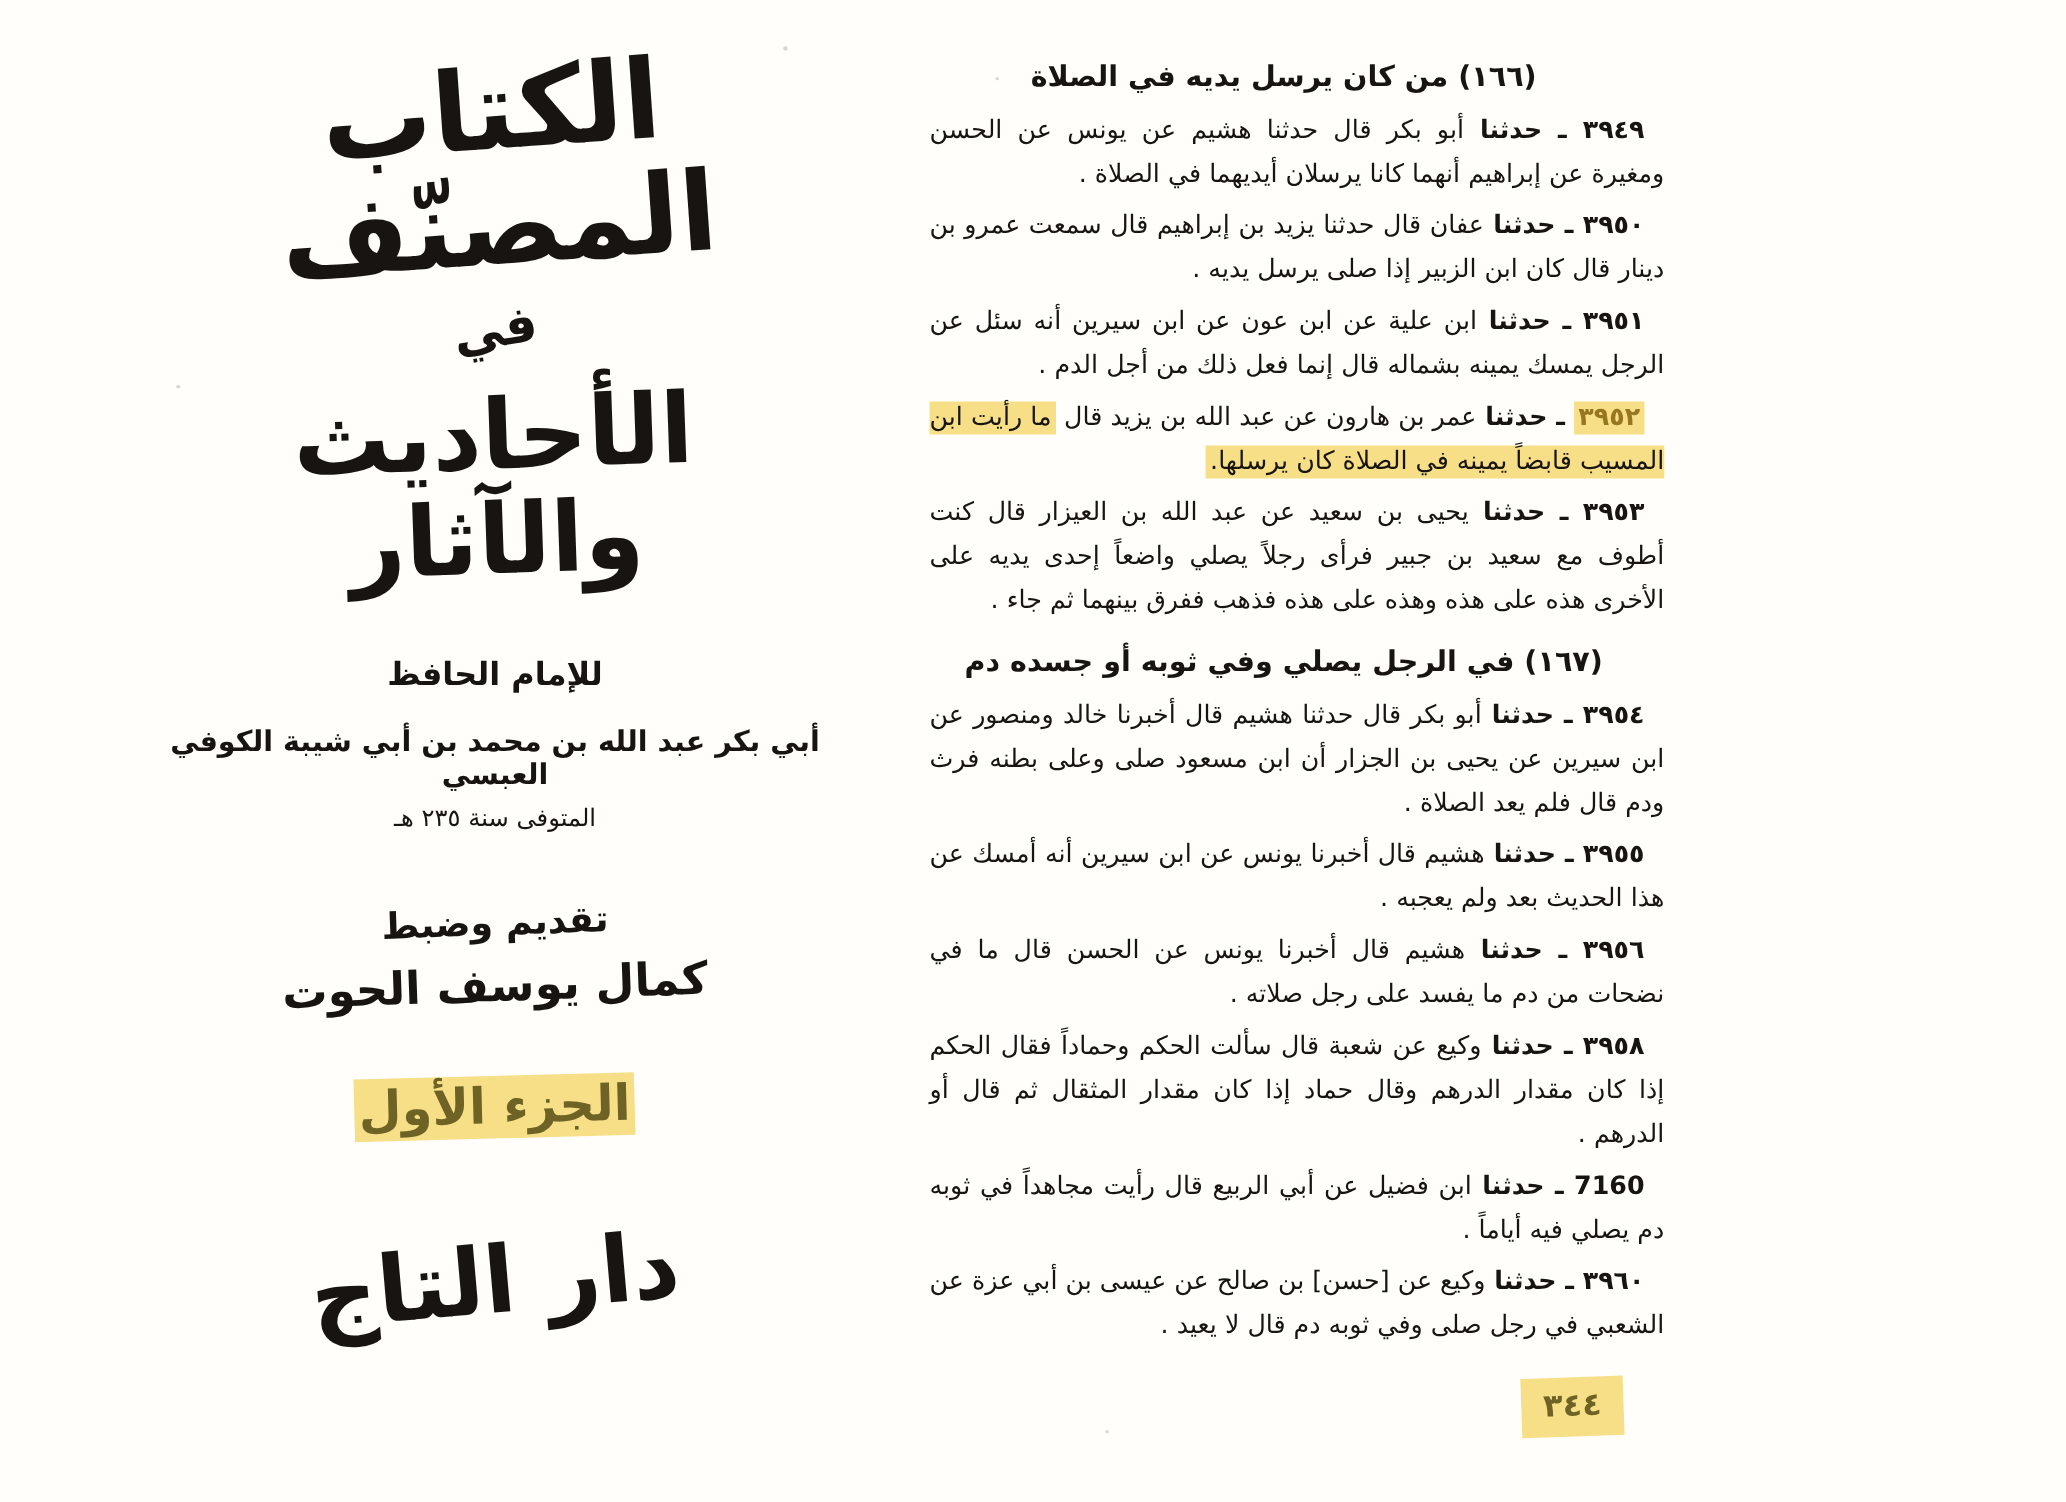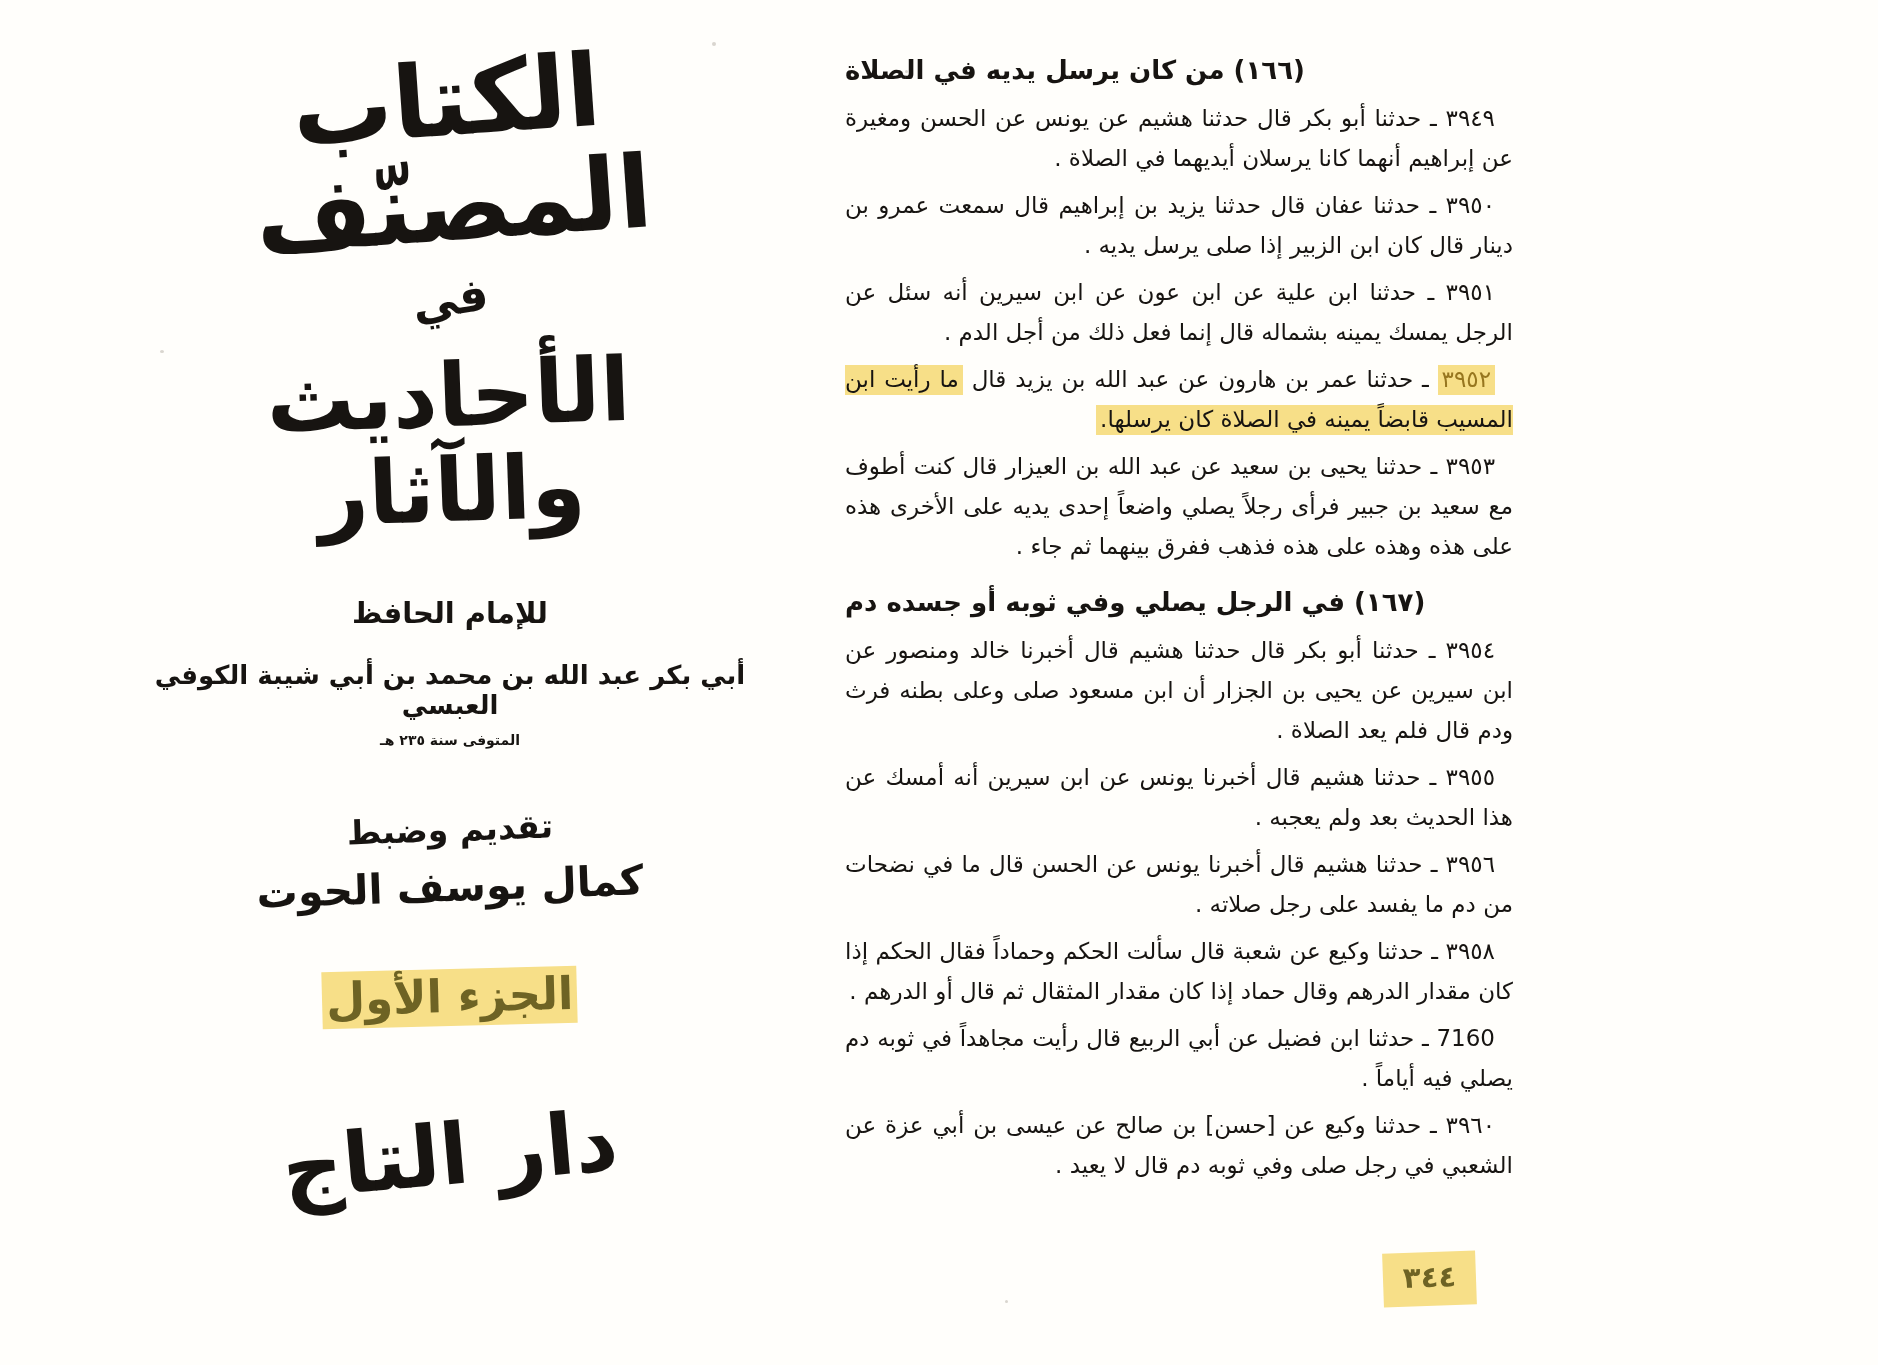--- a/index.html
+++ b/index.html
@@ -17,41 +17,41 @@
     font-size:100px;font-weight:bold;line-height:1.05;
     transform:rotate(-4deg);letter-spacing:-2px;
   }
   .title-fi{font-size:46px;font-weight:bold;margin-top:14px;transform:rotate(-9deg);}
   .title-sub{
     font-size:88px;font-weight:bold;line-height:1.08;margin-top:22px;
     transform:rotate(-2deg);letter-spacing:-2px;
   }
   .author-intro{font-size:29px;font-weight:bold;margin-top:58px;}
   .author-name{font-size:26px;font-weight:bold;margin-top:30px;}
-  .author-death{font-size:14px;font-weight:bold;margin-top:12px;}
+  .author-death{font-size:22px;font-weight:normal;margin-top:12px;}
   .editor-role{font-size:33px;font-weight:bold;margin-top:62px;transform:rotate(-2deg);}
   .editor-name{font-size:41px;font-weight:bold;margin-top:14px;transform:rotate(-2deg);}
   .volume-badge{
     display:inline-block;margin-top:58px;padding:12px 30px 16px;
     font-size:45px;font-weight:bold;transform:rotate(-1.5deg);
   }
   .publisher{font-size:84px;font-weight:bold;margin-top:80px;transform:rotate(-5deg);}
 
   
   #right-page{left:845px;top:52px;width:668px;direction:rtl;}
   .section-heading{
     font-size:26px;font-weight:bold;margin:0 0 10px 0;
-    text-align:left;padding-right:24px;line-height:36px;
+    text-align:center;padding-right:24px;line-height:36px;
   }
   .section-heading.second{margin-top:18px;}
   .hadith{
     font-size:23px;line-height:40px;text-align:justify;
     margin:0 0 7px 0;text-indent:18px;
   }
-  .hadith b{font-weight:normal;}
+  .hadith b{font-weight:bold;}
   .hl{padding:1px 4px 3px;}
   .hl-num{font-weight:bold;}
 
   .page-number-badge{
     position:absolute;left:1383px;top:1252px;
     font-size:29px;font-weight:bold;
     padding:8px 20px 12px;transform:rotate(-2deg);
   }
 
   

